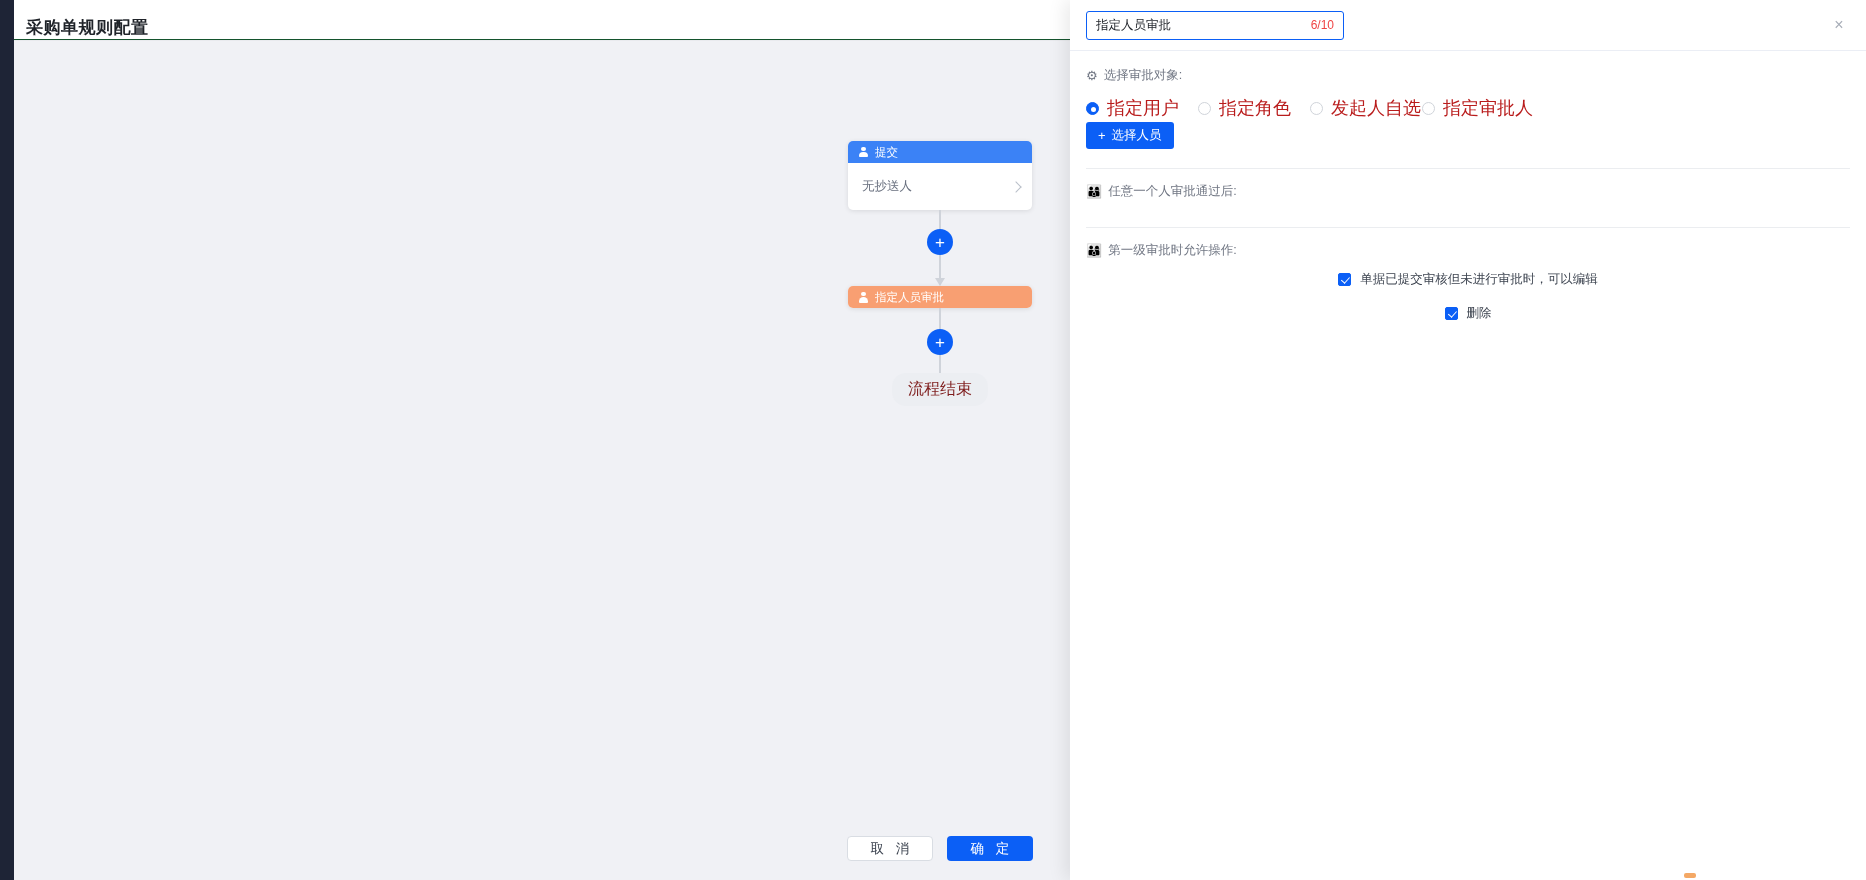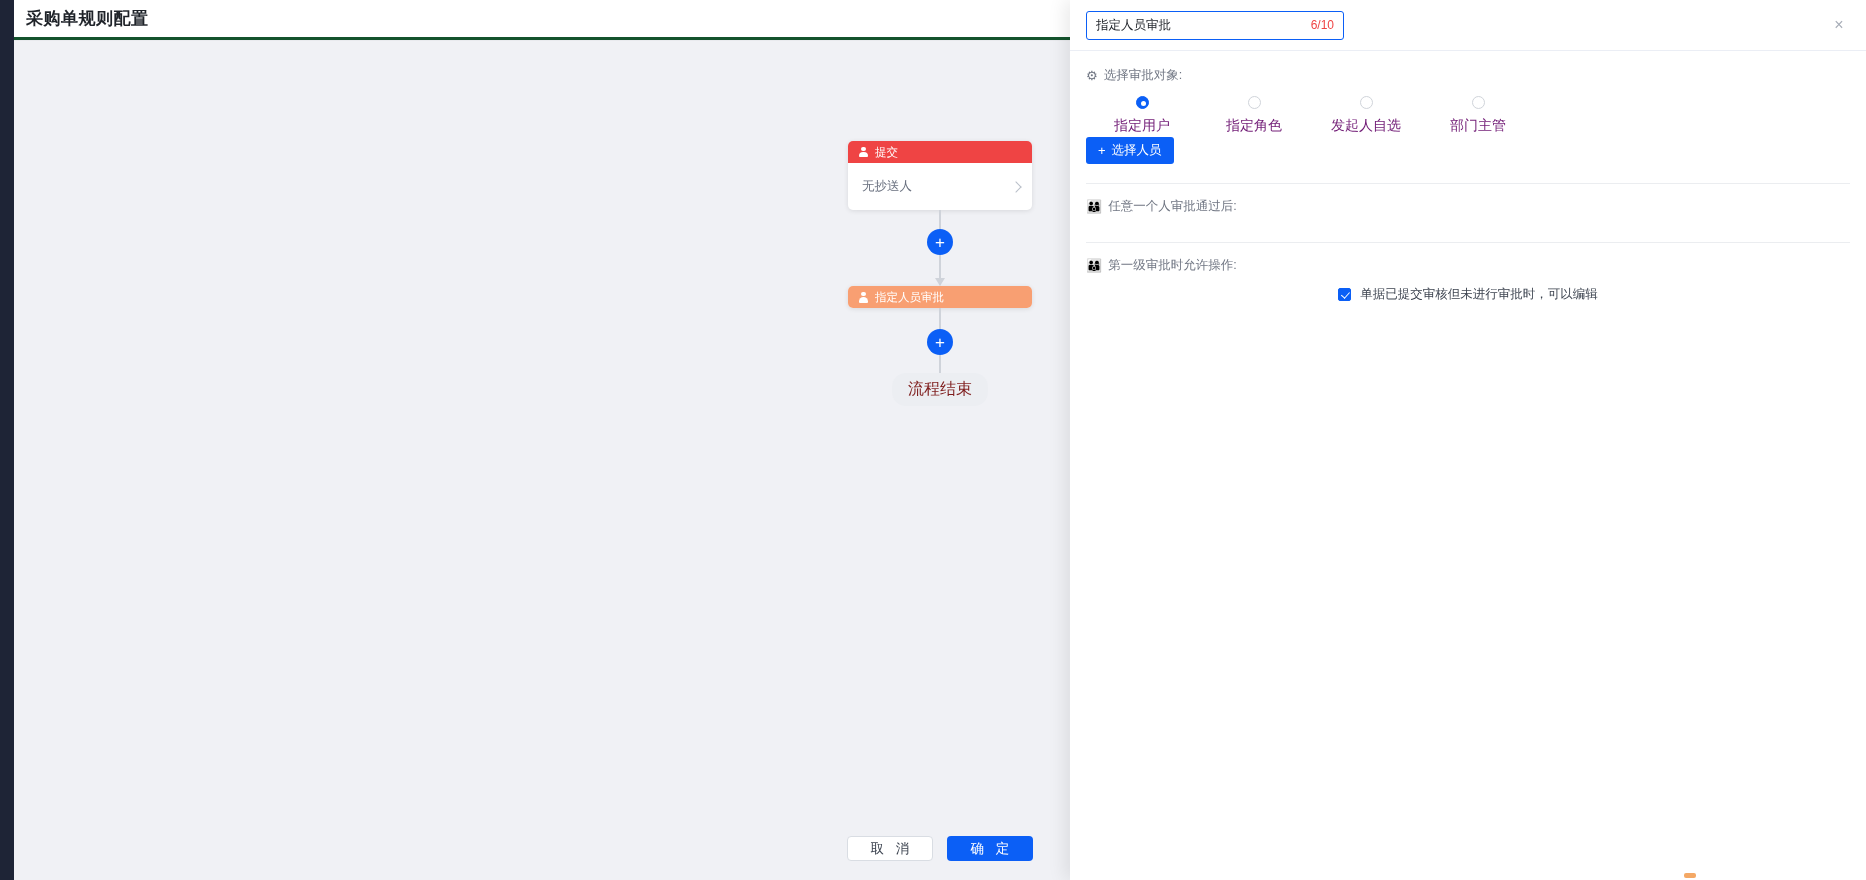--- a/index.html
+++ b/index.html
@@ -19,24 +19,24 @@
   }
 
   .modal {
     position: absolute; left: 14px; top: 0; width: 1852px; height: 880px;
     background: #ffffff;
     display: flex; flex-direction: column;
   }
 
   .modal-header {
     height: 40px; flex: 0 0 40px;
-    display: flex; align-items: center;
+    display: flex; align-items: flex-end;
     padding-left: 12px;
     background: #ffffff;
-    border-bottom: 3px solid #14532d;
+    border-bottom: 1px solid #14532d;
   }
   .modal-title {
     font-size: 17px; font-weight: bold; color: #1f2329; letter-spacing: .5px;
   }
 
   .modal-body {
     flex: 1 1 auto; position: relative;
     background: #f0f1f5;
     border-top: 1px solid #e9eaee;
     overflow: hidden;
@@ -58,21 +58,21 @@
     overflow: hidden;
     cursor: pointer;
   }
   .node-head {
     height: 22px;
     display: flex; align-items: center; gap: 6px;
     padding: 0 10px;
     color: #ffffff;
     font-size: 11.5px;
   }
-  .node-head.start { background: #ef4444; }
+  .node-head.start { background: #3b82f6; }
   .node-head.approve { background: #f89f72; }
   .node-head .person-ico { display:inline-block; width: 11px; height: 11px; position: relative; }
   .node-head .person-ico::before {
     content:""; position:absolute; left:3.2px; top:0; width:4.6px; height:4.6px;
     border-radius:50%; background:#fff;
   }
   .node-head .person-ico::after {
     content:""; position:absolute; left:0.6px; top:5.6px; width:9.8px; height:5.2px;
     border-radius: 4.5px 4.5px 1px 1px; background:#fff;
   }
@@ -186,21 +186,21 @@
     display: flex; align-items: center; gap: 6px;
     font-size: 12.5px; color: #707683;
     margin-bottom: 12px;
   }
   .sec-emoji { font-size: 13px; line-height: 1; }
 
   .radio-row { display: flex; align-items: center; gap: 0; }
   .radio-item {
     display: flex; align-items: center; gap: 8px;
     cursor: pointer;
-    font-size: 14px; color: #701a75; flex-direction: column;
+    font-size: 18px; color: #b91c1c;
   }
   .radio-row .radio-item { width: 112px; }
   .radio-stack .radio-item { margin-bottom: 16px; width: auto; }
   .radio-stack .radio-item:last-child { margin-bottom: 4px; }
 
   .radio-dot {
     flex: 0 0 auto;
     width: 13px; height: 13px; border-radius: 50%;
     border: 1px solid #d0d4da; background:#fff;
     position: relative;
@@ -334,21 +334,21 @@
           <label class="radio-item">
             <span class="radio-dot"></span>
             <span>指定角色</span>
           </label>
           <label class="radio-item">
             <span class="radio-dot"></span>
             <span>发起人自选</span>
           </label>
           <label class="radio-item">
             <span class="radio-dot"></span>
-            <span>部门主管</span>
+            <span>指定审批人</span>
           </label>
         </div>
         <div class="select-btn">
           <span class="plus">+</span>
           <span>选择人员</span>
         </div>
       </div>
 
       <div class="section">
         <div class="sec-title">
@@ -359,20 +359,24 @@
 
       <div class="section">
         <div class="sec-title">
           <span class="sec-emoji">👨‍👩‍👦</span>
           <span>第一级审批时允许操作:</span>
         </div>
         <label class="check-item on">
           <span class="check-box"></span>
           <span>单据已提交审核但未进行审批时，可以编辑</span>
         </label>
+        <label class="check-item on">
+          <span class="check-box"></span>
+          <span>删除</span>
+        </label>
       </div>
 
     </div>
 
     <div class="drawer-foot-accent"></div>
   </div>
 
 </div>
 
 </body></html>

